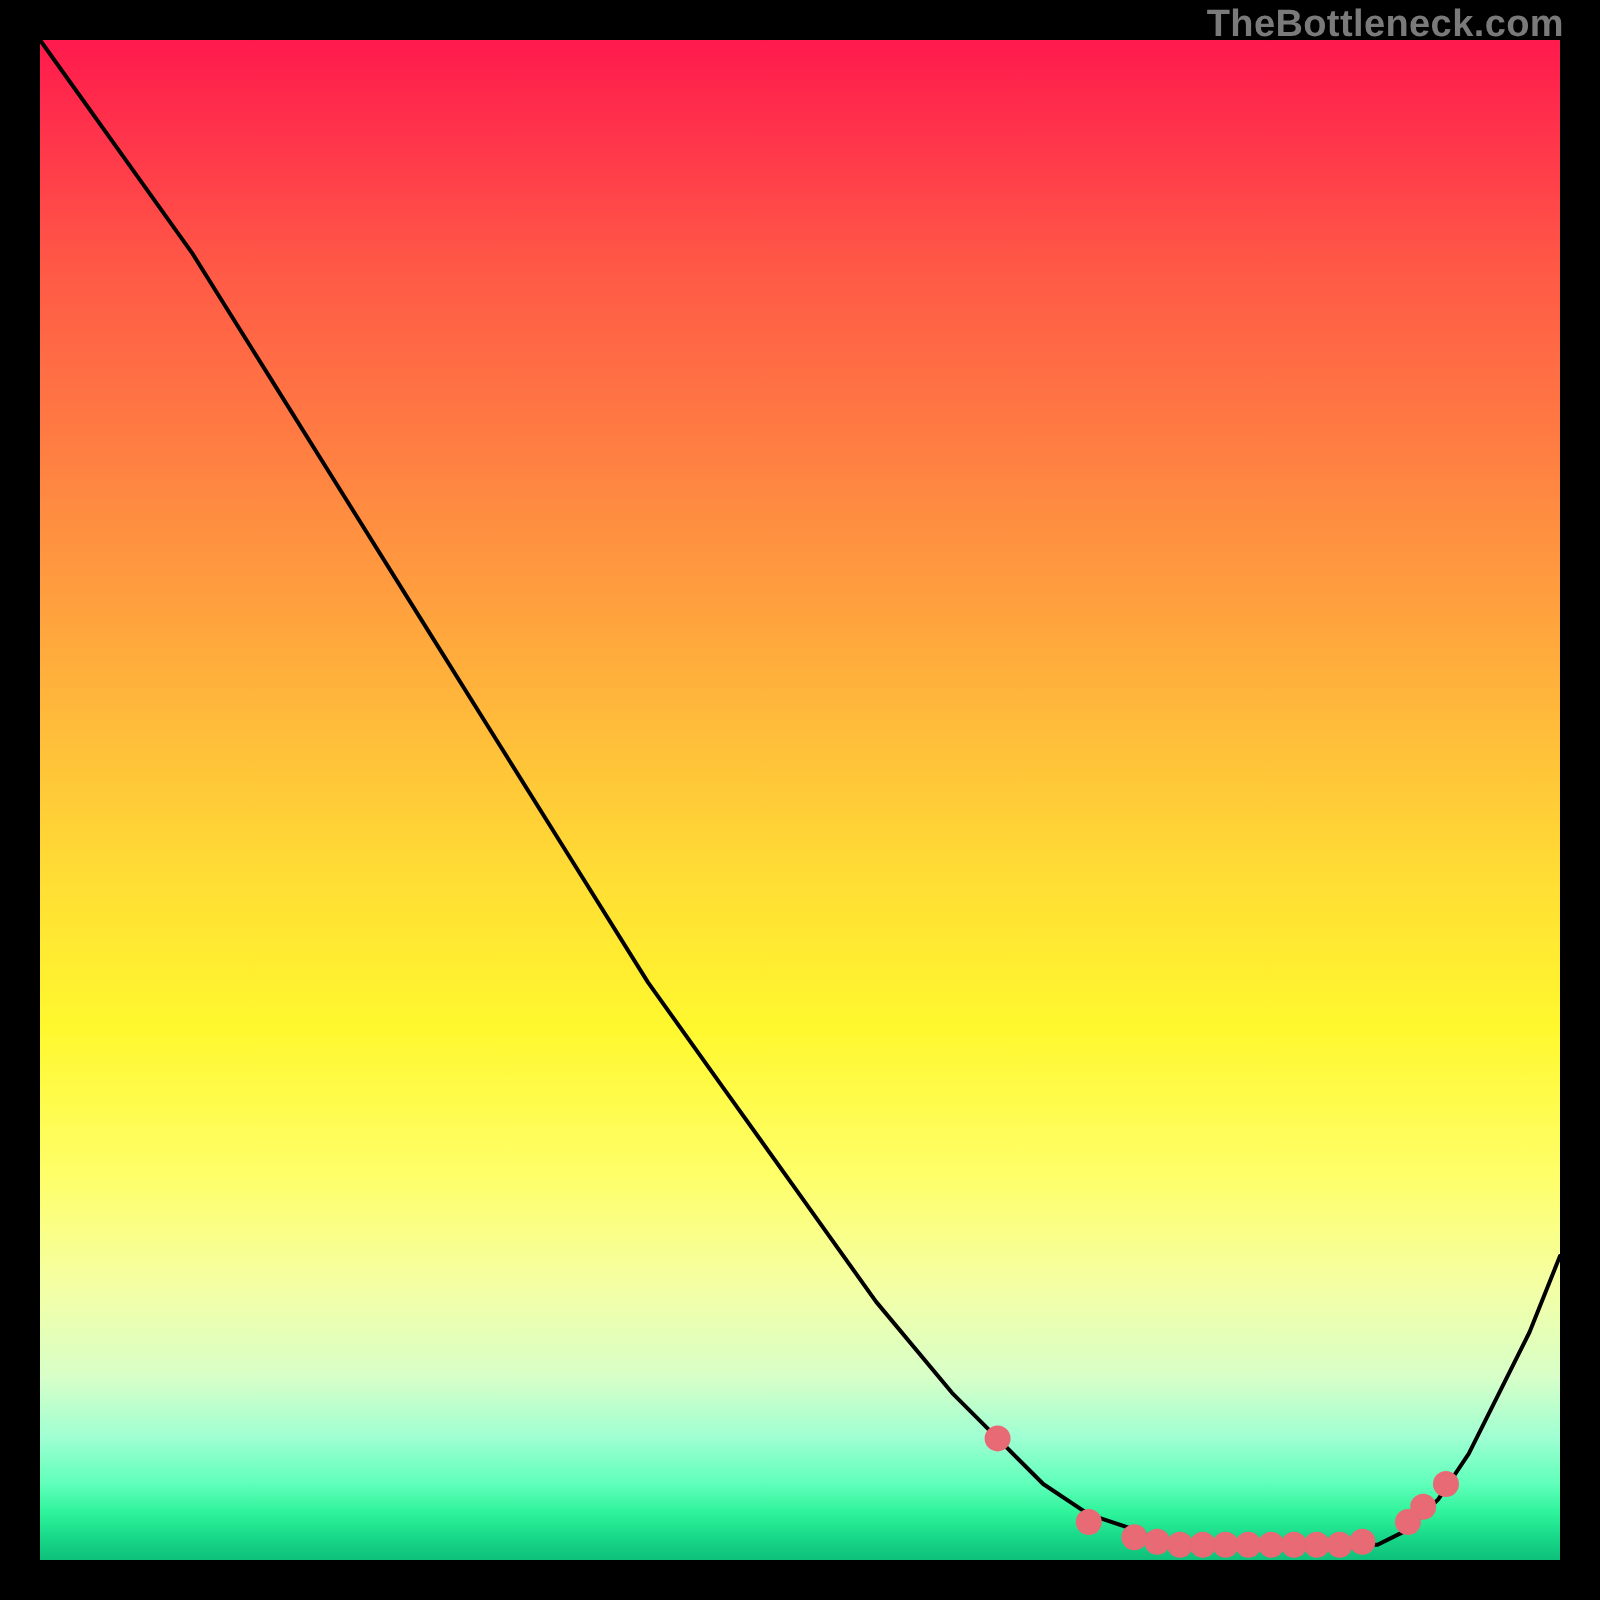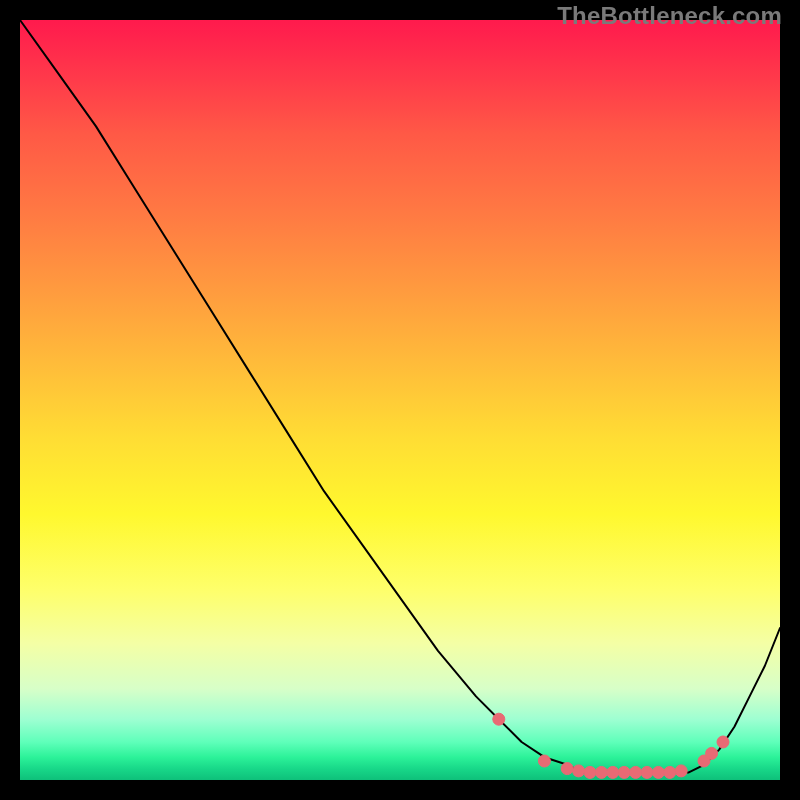--- a/index.html
+++ b/index.html
@@ -42,21 +42,21 @@
       #2cf299 97%,
       #18d889 98.5%,
       #0ec07a 100%
     );
   }
   .watermark {
     position: absolute;
     top: -18px;
     right: -2px;
     color: #7a7a7a;
-    font-size: 24px;
+    font-size: 19px;
     font-weight: 600;
     letter-spacing: 0.2px;
   }
   svg.curve {
     position: absolute;
     left: 0;
     top: 0;
     width: 760px;
     height: 760px;
     overflow: visible;

